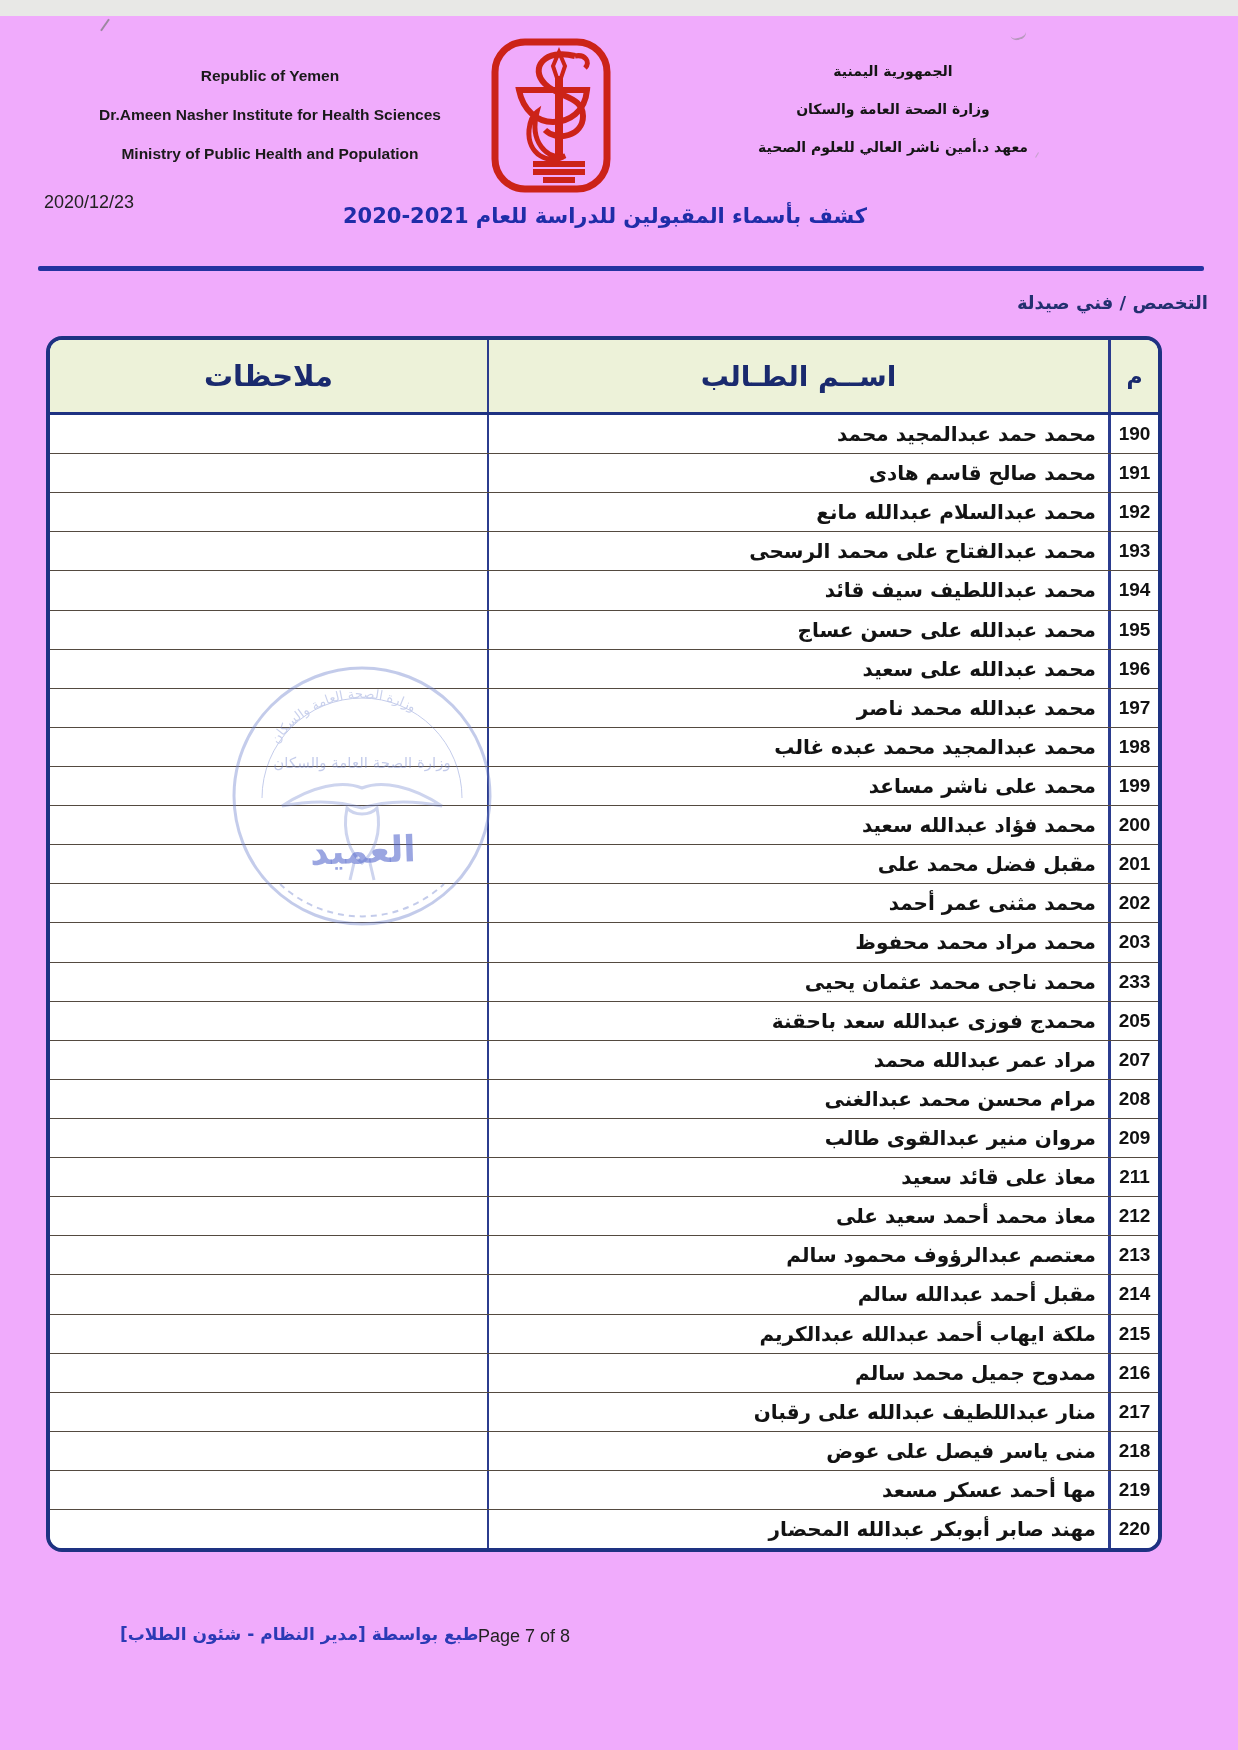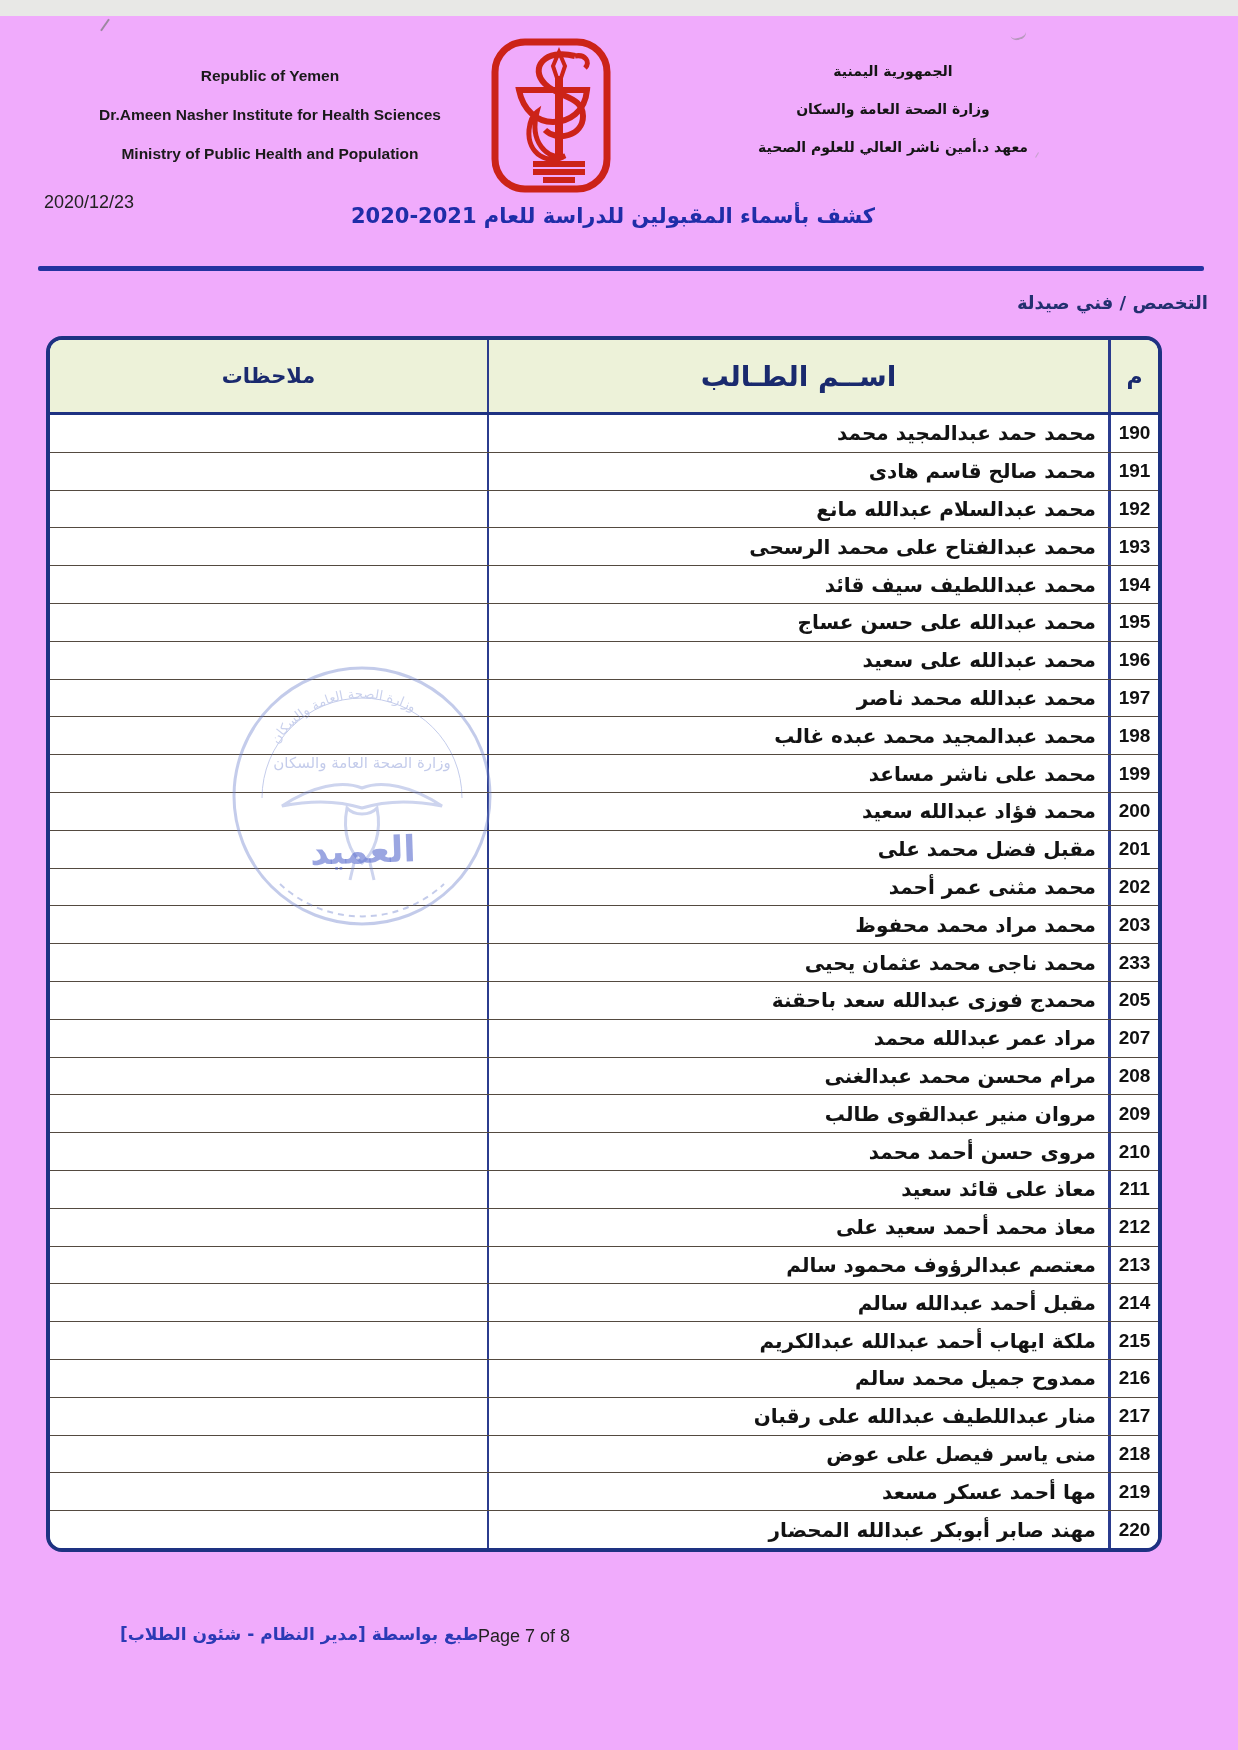--- a/index.html
+++ b/index.html
@@ -18,21 +18,21 @@
   .hdr-ar{
     position:absolute;right:130px;top:36px;width:430px;text-align:center;
     direction:rtl;font-weight:bold;font-size:14px;color:#151515;line-height:38px;
   }
   .date-line{
     position:absolute;left:44px;top:176px;
     font-family:"Liberation Sans",sans-serif;font-size:18px;color:#222;
   }
   
   .doc-title{
-    position:absolute;left:8px;top:188px;width:1210px;text-align:center;
+    position:absolute;left:0;top:188px;width:1210px;text-align:center;
     direction:rtl;font-weight:bold;font-size:21px;color:#1f2da8;
   }
   .title-rule{
     position:absolute;left:38px;top:250px;width:1166px;height:5px;
     background:#2433a0;border-radius:2px;
   }
   .spec-line{
     position:absolute;right:30px;top:276px;direction:rtl;
     font-weight:bold;font-size:18px;color:#233070;
   }
@@ -55,21 +55,21 @@
     border-left:2px solid #2b3c8e;border-right:3px solid #2b3c8e;
     display:flex;align-items:center;justify-content:flex-start;
     direction:rtl;padding-right:12px;
     font-weight:bold;font-size:20px;color:#131313;white-space:nowrap;
   }
   .c-num{
     width:47px;flex:0 0 47px;display:flex;align-items:center;justify-content:center;
     font-family:"Liberation Sans",sans-serif;font-weight:bold;font-size:19px;color:#111;
   }
   .thead .c-notes{display:flex;align-items:center;justify-content:center;
-    font-weight:bold;font-size:21px;color:#1a2a6e;direction:rtl;text-align:center;}
+    font-weight:bold;font-size:29px;color:#1a2a6e;direction:rtl;text-align:center;}
   .thead .c-name{justify-content:center;padding:8px;font-size:28px;color:#1a2a6e;}
   .thead .c-num{font-family:"DejaVu Sans",sans-serif;font-size:22px;color:#1a2a6e;font-weight:bold;}
   
   .stamp{position:absolute;left:222px;top:632px;width:280px;height:300px;pointer-events:none;}
   .stamp svg{width:100%;height:100%;}
   .dean-script{
     position:absolute;left:88px;top:182px;direction:rtl;
     font-weight:bold;font-size:36px;color:rgba(72,92,200,0.55);
     transform:rotate(-2deg);letter-spacing:2px;
   }
@@ -257,25 +257,20 @@
       <div class="c-name">مرام محسن محمد عبدالغنى</div>
       <div class="c-num">208</div>
     </div>
 
     <div class="trow">
       <div class="c-notes"></div>
       <div class="c-name">مروان منير عبدالقوى طالب</div>
       <div class="c-num">209</div>
     </div>
 
-    <div class="trow">
-      <div class="c-notes"></div>
-      <div class="c-name">مروى حسن أحمد محمد</div>
-      <div class="c-num">210</div>
-    </div>
 
     <div class="trow">
       <div class="c-notes"></div>
       <div class="c-name">معاذ على قائد سعيد</div>
       <div class="c-num">211</div>
     </div>
 
     <div class="trow">
       <div class="c-notes"></div>
       <div class="c-name">معاذ محمد أحمد سعيد على</div>

